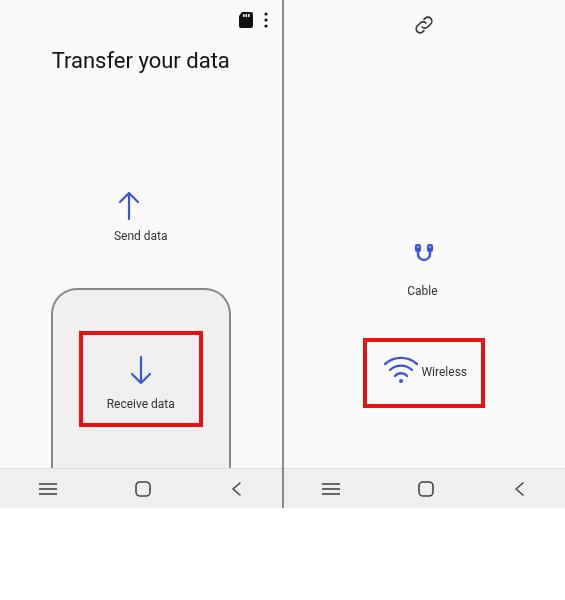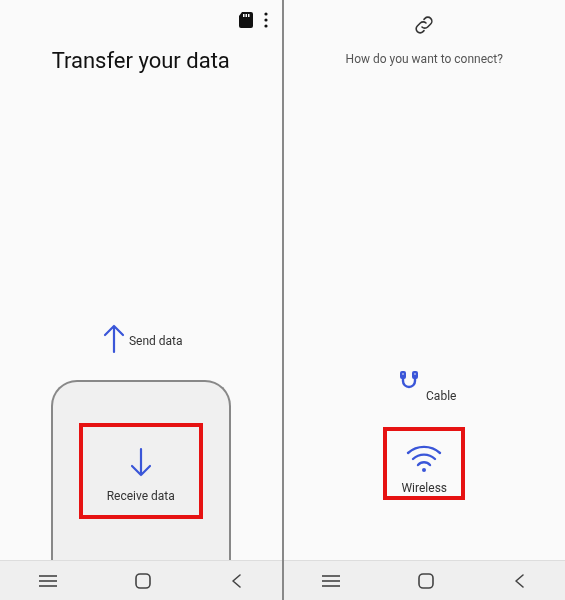--- a/index.html
+++ b/index.html
@@ -1,34 +1,34 @@
 <!DOCTYPE html>
 <html><head>
   <meta charset="utf-8">
   <style>
     * { margin: 0; padding: 0; box-sizing: border-box; }
     body { font-family: -apple-system, BlinkMacSystemFont, 'Segoe UI', Roboto, sans-serif; background: #fff; }
-    .container { display: flex; width: 565px; height: 600px; }
+    .container { display: flex; width: 565px; height: 508px; }
     .screen { flex: 1; background: #fafafa; position: relative; display: flex; flex-direction: column; }
     .divider { width: 2px; background: #888; }
     .topbar { height: 40px; display: flex; justify-content: flex-end; align-items: center; padding: 8px 14px; gap: 10px; }
     .link-icon-wrap { display: flex; justify-content: center; padding: 14px 0 8px 0; }
     .header { text-align: center; padding: 8px 20px 10px 20px; }
     .title { font-size: 22px; font-weight: 400; color: #111; margin-bottom: 10px; }
     .subtitle { font-size: 12px; color: #555; }
     .content { flex: 1; display: flex; flex-direction: column; align-items: center; justify-content: flex-end; padding-bottom: 0; }
-    .option { display: flex; flex-direction: row; align-items: center; margin-bottom: 26px; }
+    .option { display: flex; flex-direction: column; align-items: flex-start; margin-bottom: 45px; }
     .option-label { font-size: 12px; color: #333; margin-top: 8px; }
     .phone-outline { width: 180px; height: 180px; border: 2px solid #888; border-bottom: none; border-radius: 26px 26px 0 0; background: #f0f0f0; display: flex; align-items: center; justify-content: center; margin: 0 auto; overflow: hidden; }
     .receive-box { display: flex; flex-direction: column; align-items: center; padding: 20px 24px 12px 24px; }
     .highlight-red { border: 4px solid #e61212; align-items: center; }
     .navbar { height: 40px; background: #efefef; display: flex; align-items: center; justify-content: space-around; border-top: 1px solid #ddd; }
     .spacer { height: 85px; }
-    .cable-area { display: flex; flex-direction: row; align-items: flex-end; margin-bottom: 24px; }
-    .wireless-area { display: flex; flex-direction: column; align-items: center; margin-bottom: 60px; padding: 10px 14px 1px 14px; }
+    .cable-area { display: flex; flex-direction: column; align-items: flex-start; margin-bottom: 40px; }
+    .wireless-area { display: flex; flex-direction: row; align-items: center; margin-bottom: 60px; padding: 10px 14px 20px 14px; }
     svg { display: block; }
   </style>
 </head>
 <body>
 
 <div class="container">
 
   <div class="screen">
     <div class="topbar">
       <span>
@@ -102,21 +102,20 @@
   <div class="screen">
     <div class="link-icon-wrap">
       <span>
         <svg width="22" height="22" viewBox="0 0 22 22">
             <path d="M9 13a4 4 0 0 0 5.66 0l3-3A4 4 0 0 0 12 4.34l-1 1M13 9a4 4 0 0 0-5.66 0l-3 3A4 4 0 0 0 10 17.66l1-1" stroke="#333" stroke-width="1.6" fill="none" stroke-linecap="round"></path>
           </svg>
       </span>
     </div>
 
     <div class="header">
-      <div class="subtitle">How do you want to connect?</div>
     </div>
 
     <div class="spacer"></div>
 
     <div class="content">
       <div class="cable-area">
         <span>
           <svg width="34" height="34" viewBox="0 0 34 34">
               <path d="M11 6v6a6 6 0 0 0 12 0V6" stroke="#3a56d8" stroke-width="2.4" fill="none" stroke-linecap="round"></path>
               <rect x="8" y="2" width="6" height="8" rx="2" fill="#3a56d8"></rect>

